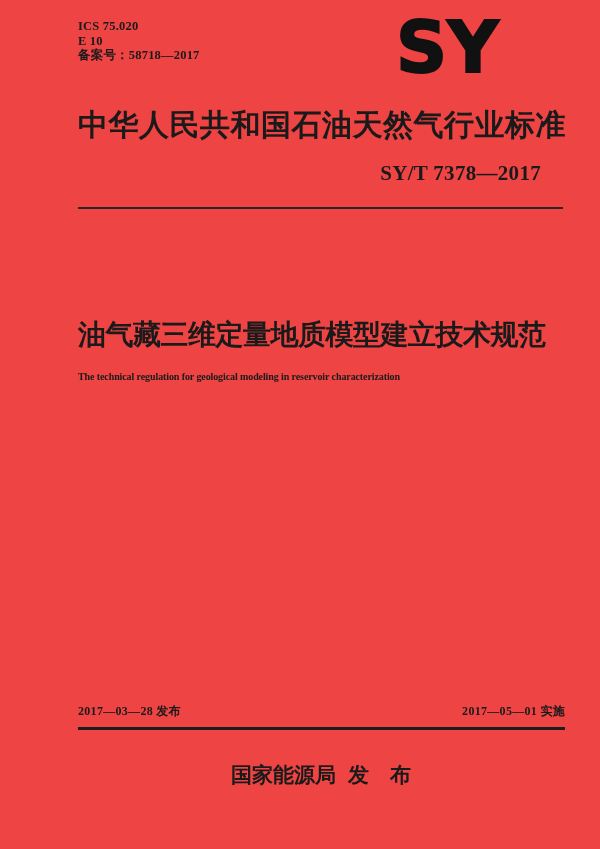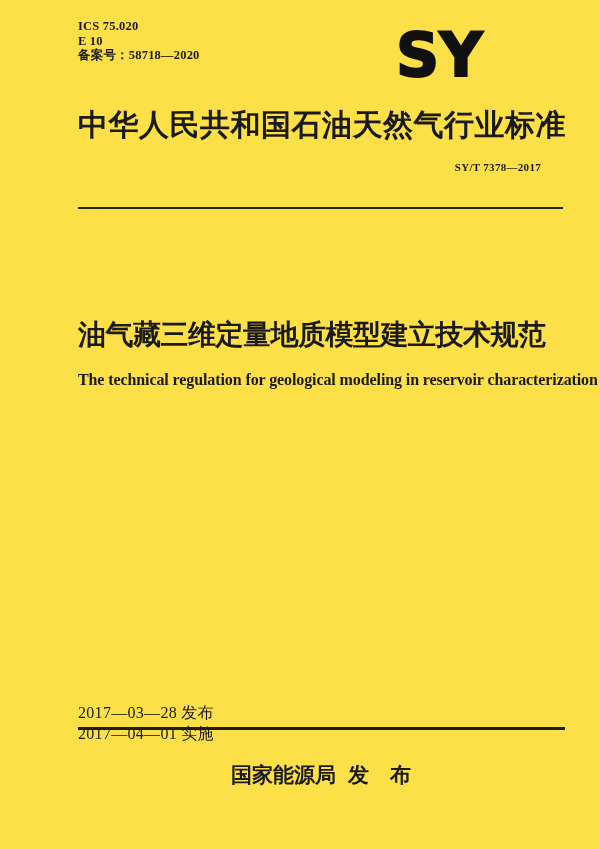--- a/index.html
+++ b/index.html
@@ -5,21 +5,21 @@
   html, body {
     margin: 0;
     padding: 0;
     background: #e8e8e6;
   }
   .page {
     position: relative;
     width: 600px;
     height: 849px;
     margin: 0 auto;
-    background: #fde047;
+    background: #ef4444;
     color: #1a1a1a;
     overflow: hidden;
     font-family: "Liberation Sans", sans-serif;
   }
   .content {
     position: absolute;
     left: 78px;
     top: 0;
     width: 486px;
     height: 100%;
@@ -31,24 +31,24 @@
     font-family: "Liberation Serif", serif;
     font-weight: bold;
     font-size: 12.5px;
     line-height: 14.5px;
     letter-spacing: 0.2px;
     white-space: nowrap;
   }
   .logo {
     position: absolute;
     left: 318px;
-    top: 25px;
+    top: 12px;
     font-family: "DejaVu Sans", "Liberation Sans", sans-serif;
     font-weight: 900;
-    font-size: 60px;
+    font-size: 71px;
     line-height: 1;
     letter-spacing: 0px;
     -webkit-text-stroke: 2px #111;
     color: #111;
   }
   .org-title {
     position: absolute;
     top: 103px;
     left: 0;
     width: 100%;
@@ -58,21 +58,21 @@
     letter-spacing: 0.5px;
     line-height: 44px;
     white-space: nowrap;
   }
   .std-no {
     position: absolute;
     top: 161px;
     right: 23px;
     font-family: "Liberation Serif", serif;
     font-weight: bold;
-    font-size: 11px;
+    font-size: 21px;
     letter-spacing: 0.3px;
     white-space: nowrap;
   }
   .rule {
     position: absolute;
     left: 0;
     background: #262626;
   }
   .rule-top {
     top: 207px;
@@ -91,37 +91,36 @@
     line-height: 40px;
     white-space: nowrap;
   }
   .en-title {
     position: absolute;
     top: 371px;
     left: 0;
     width: 100%;
     font-family: "Liberation Serif", serif;
     font-weight: bold;
-    font-size: 16px;
+    font-size: 10px;
     letter-spacing: -0.1px;
     white-space: nowrap;
   }
   .date-row {
     position: absolute;
     top: 703px;
     left: 0;
     width: 487px;
     display: flex;
     justify-content: space-between;
     font-family: "Liberation Serif", serif;
-    font-weight: normal;
-    font-size: 16px;
+    font-weight: bold;
+    font-size: 12px;
     letter-spacing: 0.3px;
     white-space: nowrap;
-    flex-direction: column;
   }
   .rule-bottom {
     top: 727px;
     width: 487px;
     height: 3px;
     background: #1d1d1d;
   }
   .publisher-row {
     position: absolute;
     top: 761px;
@@ -138,38 +137,38 @@
 </style>
 </head>
 <body>
 
 <div class="page">
   <div class="content">
 
     <div class="meta-block">
       <div>ICS 75.020</div>
       <div>E 10</div>
-      <div>备案号：58718—2020</div>
+      <div>备案号：58718—2017</div>
     </div>
 
     <div class="logo">SY</div>
 
     <div class="org-title">中华人民共和国石油天然气行业标准</div>
 
     <div class="std-no">SY/T 7378—2017</div>
 
     <div class="rule rule-top"></div>
 
     <div class="cn-title">油气藏三维定量地质模型建立技术规范</div>
 
     <div class="en-title">The technical regulation for geological modeling in reservoir characterization</div>
 
     <div class="date-row">
       <span>2017—03—28 发布</span>
-      <span>2017—04—01 实施</span>
+      <span>2017—05—01 实施</span>
     </div>
 
     <div class="rule rule-bottom"></div>
 
     <div class="publisher-row">
       <span>国家能源局</span><span class="publish-action">发　布</span>
     </div>
 
   </div>
 </div>

